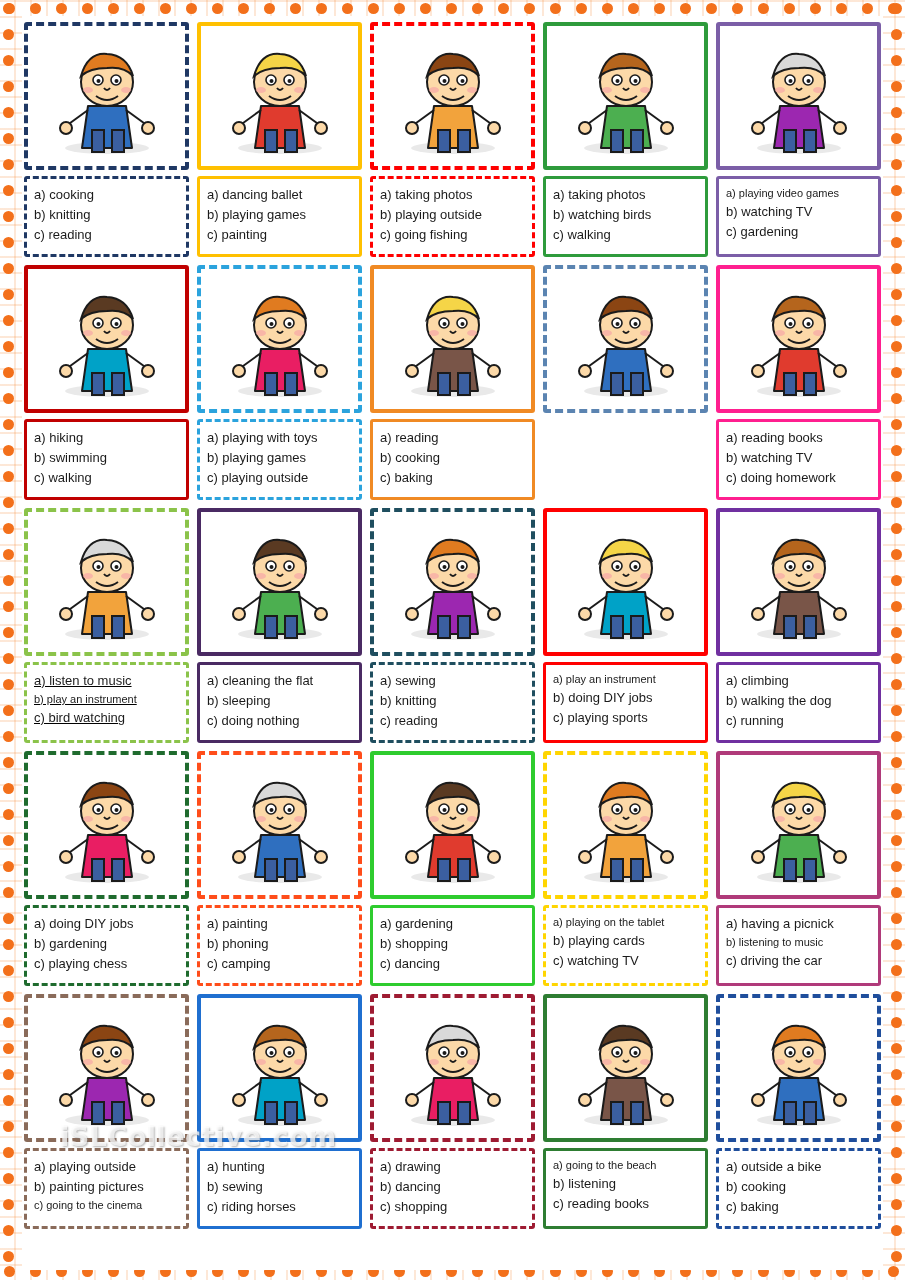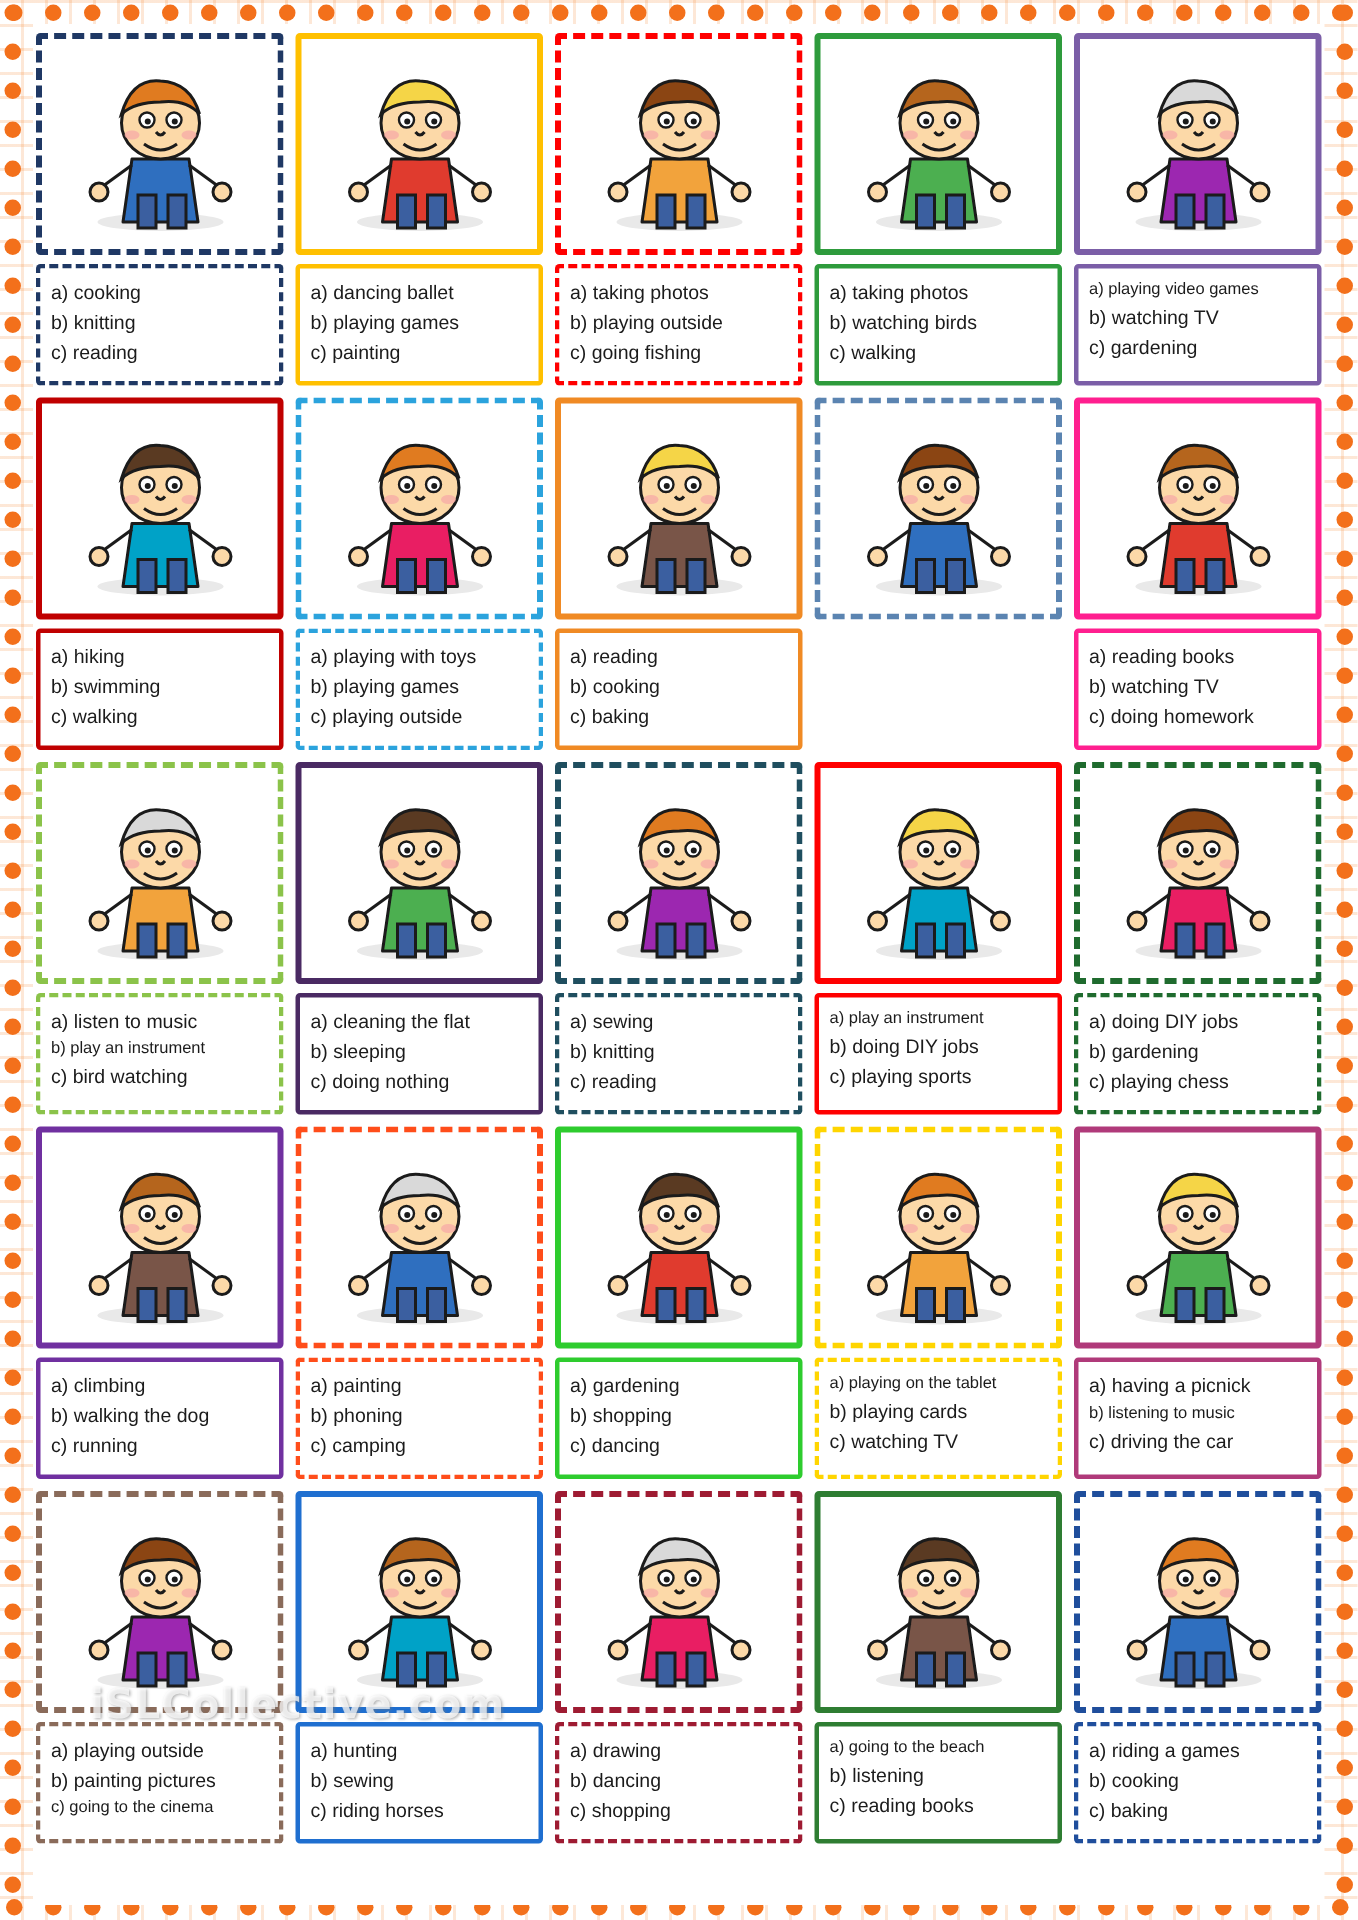--- a/index.html
+++ b/index.html
@@ -624,21 +624,21 @@
     <circle cx="66" cy="50" r="5" fill="#fff" stroke="#1b1b1b" stroke-width="1.6"></circle>
     <circle cx="84" cy="50" r="5" fill="#fff" stroke="#1b1b1b" stroke-width="1.6"></circle>
     <circle cx="66.5" cy="51" r="2" fill="#1b1b1b"></circle>
     <circle cx="84.5" cy="51" r="2" fill="#1b1b1b"></circle>
     <path d="M72 58 Q75 62 78 58" stroke="#1b1b1b" stroke-width="2" fill="none"></path>
     <path d="M64 66 Q75 74 86 66" stroke="#1b1b1b" stroke-width="2" fill="none"></path>
     <ellipse cx="56" cy="60" rx="5" ry="3" fill="#f7a6a6" opacity="0.7"></ellipse>
     <ellipse cx="94" cy="60" rx="5" ry="3" fill="#f7a6a6" opacity="0.7"></ellipse>
   </svg>
           </div>
-          <div class="answers" style="border: 3px dashed rgb(139, 195, 74);">
+          <div class="answers" style="border: 3px dashed rgb(139, 195, 74); text-decoration: underline;">
             <div>a) listen to music</div>
             <div class="small">b) play an instrument</div>
             <div>c) bird watching</div>
           </div>
         </div>
         <div class="cell">
           <div class="pic" style="border: 4px solid rgb(74, 42, 99);">
   <svg width="150" height="132" viewBox="0 0 150 132">
     <rect x="0" y="0" width="150" height="132" fill="#ffffff"></rect>
     <ellipse cx="75" cy="118" rx="42" ry="6" fill="#e9e9e9"></ellipse>
@@ -721,20 +721,50 @@
     <ellipse cx="94" cy="60" rx="5" ry="3" fill="#f7a6a6" opacity="0.7"></ellipse>
   </svg>
           </div>
           <div class="answers" style="border: 3px solid rgb(255, 0, 0);">
             <div class="small">a) play an instrument</div>
             <div>b) doing DIY jobs</div>
             <div>c) playing sports</div>
           </div>
         </div>
         <div class="cell">
+          <div class="pic" style="border: 4px solid rgb(112, 48, 160);">
+  <svg width="150" height="132" viewBox="0 0 150 132">
+    <rect x="0" y="0" width="150" height="132" fill="#ffffff"></rect>
+    <ellipse cx="75" cy="118" rx="42" ry="6" fill="#e9e9e9"></ellipse>
+    <path d="M50 118 L56 76 L94 76 L100 118 Z" fill="#795548" stroke="#1b1b1b" stroke-width="2" stroke-linejoin="round"></path>
+    <rect x="60" y="100" width="12" height="22" fill="#3b5fa0" stroke="#1b1b1b" stroke-width="2"></rect>
+    <rect x="80" y="100" width="12" height="22" fill="#3b5fa0" stroke="#1b1b1b" stroke-width="2"></rect>
+    <path d="M56 80 L34 96" stroke="#1b1b1b" stroke-width="2" fill="none"></path>
+    <path d="M94 80 L116 96" stroke="#1b1b1b" stroke-width="2" fill="none"></path>
+    <circle cx="34" cy="98" r="6" fill="#fcd9a8" stroke="#1b1b1b" stroke-width="2"></circle>
+    <circle cx="116" cy="98" r="6" fill="#fcd9a8" stroke="#1b1b1b" stroke-width="2"></circle>
+    <ellipse cx="75" cy="52" rx="26" ry="24" fill="#fcd9a8" stroke="#1b1b1b" stroke-width="2"></ellipse>
+    <path d="M49 46 Q56 22 75 24 Q95 25 101 46 Q92 36 75 38 Q58 38 49 46 Z" fill="#b5651d" stroke="#1b1b1b" stroke-width="2"></path>
+    <circle cx="66" cy="50" r="5" fill="#fff" stroke="#1b1b1b" stroke-width="1.6"></circle>
+    <circle cx="84" cy="50" r="5" fill="#fff" stroke="#1b1b1b" stroke-width="1.6"></circle>
+    <circle cx="66.5" cy="51" r="2" fill="#1b1b1b"></circle>
+    <circle cx="84.5" cy="51" r="2" fill="#1b1b1b"></circle>
+    <path d="M72 58 Q75 62 78 58" stroke="#1b1b1b" stroke-width="2" fill="none"></path>
+    <path d="M64 66 Q75 74 86 66" stroke="#1b1b1b" stroke-width="2" fill="none"></path>
+    <ellipse cx="56" cy="60" rx="5" ry="3" fill="#f7a6a6" opacity="0.7"></ellipse>
+    <ellipse cx="94" cy="60" rx="5" ry="3" fill="#f7a6a6" opacity="0.7"></ellipse>
+  </svg>
+          </div>
+          <div class="answers" style="border: 3px solid rgb(112, 48, 160);">
+            <div>a) climbing</div>
+            <div>b) walking the dog</div>
+            <div>c) running</div>
+          </div>
+        </div>
+        <div class="cell">
           <div class="pic" style="border: 4px dashed rgb(31, 107, 46);">
   <svg width="150" height="132" viewBox="0 0 150 132">
     <rect x="0" y="0" width="150" height="132" fill="#ffffff"></rect>
     <ellipse cx="75" cy="118" rx="42" ry="6" fill="#e9e9e9"></ellipse>
     <path d="M50 118 L56 76 L94 76 L100 118 Z" fill="#e91e63" stroke="#1b1b1b" stroke-width="2" stroke-linejoin="round"></path>
     <rect x="60" y="100" width="12" height="22" fill="#3b5fa0" stroke="#1b1b1b" stroke-width="2"></rect>
     <rect x="80" y="100" width="12" height="22" fill="#3b5fa0" stroke="#1b1b1b" stroke-width="2"></rect>
     <path d="M56 80 L34 96" stroke="#1b1b1b" stroke-width="2" fill="none"></path>
     <path d="M94 80 L116 96" stroke="#1b1b1b" stroke-width="2" fill="none"></path>
     <circle cx="34" cy="98" r="6" fill="#fcd9a8" stroke="#1b1b1b" stroke-width="2"></circle>
@@ -751,50 +781,20 @@
     <ellipse cx="94" cy="60" rx="5" ry="3" fill="#f7a6a6" opacity="0.7"></ellipse>
   </svg>
           </div>
           <div class="answers" style="border: 3px dashed rgb(31, 107, 46);">
             <div>a) doing DIY jobs</div>
             <div>b) gardening</div>
             <div>c) playing chess</div>
           </div>
         </div>
         <div class="cell">
-          <div class="pic" style="border: 4px solid rgb(112, 48, 160);">
-  <svg width="150" height="132" viewBox="0 0 150 132">
-    <rect x="0" y="0" width="150" height="132" fill="#ffffff"></rect>
-    <ellipse cx="75" cy="118" rx="42" ry="6" fill="#e9e9e9"></ellipse>
-    <path d="M50 118 L56 76 L94 76 L100 118 Z" fill="#795548" stroke="#1b1b1b" stroke-width="2" stroke-linejoin="round"></path>
-    <rect x="60" y="100" width="12" height="22" fill="#3b5fa0" stroke="#1b1b1b" stroke-width="2"></rect>
-    <rect x="80" y="100" width="12" height="22" fill="#3b5fa0" stroke="#1b1b1b" stroke-width="2"></rect>
-    <path d="M56 80 L34 96" stroke="#1b1b1b" stroke-width="2" fill="none"></path>
-    <path d="M94 80 L116 96" stroke="#1b1b1b" stroke-width="2" fill="none"></path>
-    <circle cx="34" cy="98" r="6" fill="#fcd9a8" stroke="#1b1b1b" stroke-width="2"></circle>
-    <circle cx="116" cy="98" r="6" fill="#fcd9a8" stroke="#1b1b1b" stroke-width="2"></circle>
-    <ellipse cx="75" cy="52" rx="26" ry="24" fill="#fcd9a8" stroke="#1b1b1b" stroke-width="2"></ellipse>
-    <path d="M49 46 Q56 22 75 24 Q95 25 101 46 Q92 36 75 38 Q58 38 49 46 Z" fill="#b5651d" stroke="#1b1b1b" stroke-width="2"></path>
-    <circle cx="66" cy="50" r="5" fill="#fff" stroke="#1b1b1b" stroke-width="1.6"></circle>
-    <circle cx="84" cy="50" r="5" fill="#fff" stroke="#1b1b1b" stroke-width="1.6"></circle>
-    <circle cx="66.5" cy="51" r="2" fill="#1b1b1b"></circle>
-    <circle cx="84.5" cy="51" r="2" fill="#1b1b1b"></circle>
-    <path d="M72 58 Q75 62 78 58" stroke="#1b1b1b" stroke-width="2" fill="none"></path>
-    <path d="M64 66 Q75 74 86 66" stroke="#1b1b1b" stroke-width="2" fill="none"></path>
-    <ellipse cx="56" cy="60" rx="5" ry="3" fill="#f7a6a6" opacity="0.7"></ellipse>
-    <ellipse cx="94" cy="60" rx="5" ry="3" fill="#f7a6a6" opacity="0.7"></ellipse>
-  </svg>
-          </div>
-          <div class="answers" style="border: 3px solid rgb(112, 48, 160);">
-            <div>a) climbing</div>
-            <div>b) walking the dog</div>
-            <div>c) running</div>
-          </div>
-        </div>
-        <div class="cell">
           <div class="pic" style="border: 4px dashed rgb(255, 77, 26);">
   <svg width="150" height="132" viewBox="0 0 150 132">
     <rect x="0" y="0" width="150" height="132" fill="#ffffff"></rect>
     <ellipse cx="75" cy="118" rx="42" ry="6" fill="#e9e9e9"></ellipse>
     <path d="M50 118 L56 76 L94 76 L100 118 Z" fill="#2f6fbf" stroke="#1b1b1b" stroke-width="2" stroke-linejoin="round"></path>
     <rect x="60" y="100" width="12" height="22" fill="#3b5fa0" stroke="#1b1b1b" stroke-width="2"></rect>
     <rect x="80" y="100" width="12" height="22" fill="#3b5fa0" stroke="#1b1b1b" stroke-width="2"></rect>
     <path d="M56 80 L34 96" stroke="#1b1b1b" stroke-width="2" fill="none"></path>
     <path d="M94 80 L116 96" stroke="#1b1b1b" stroke-width="2" fill="none"></path>
     <circle cx="34" cy="98" r="6" fill="#fcd9a8" stroke="#1b1b1b" stroke-width="2"></circle>
@@ -1045,21 +1045,21 @@
     <circle cx="84" cy="50" r="5" fill="#fff" stroke="#1b1b1b" stroke-width="1.6"></circle>
     <circle cx="66.5" cy="51" r="2" fill="#1b1b1b"></circle>
     <circle cx="84.5" cy="51" r="2" fill="#1b1b1b"></circle>
     <path d="M72 58 Q75 62 78 58" stroke="#1b1b1b" stroke-width="2" fill="none"></path>
     <path d="M64 66 Q75 74 86 66" stroke="#1b1b1b" stroke-width="2" fill="none"></path>
     <ellipse cx="56" cy="60" rx="5" ry="3" fill="#f7a6a6" opacity="0.7"></ellipse>
     <ellipse cx="94" cy="60" rx="5" ry="3" fill="#f7a6a6" opacity="0.7"></ellipse>
   </svg>
           </div>
           <div class="answers" style="border: 3px dashed rgb(31, 78, 156);">
-            <div>a) riding a games</div>
+            <div>a) outside a bike</div>
             <div>b) cooking</div>
             <div>c) baking</div>
           </div>
         </div>
       </div>
 
     <div class="watermark">iSLCollective.com</div>
   </div>
 </div>
 

